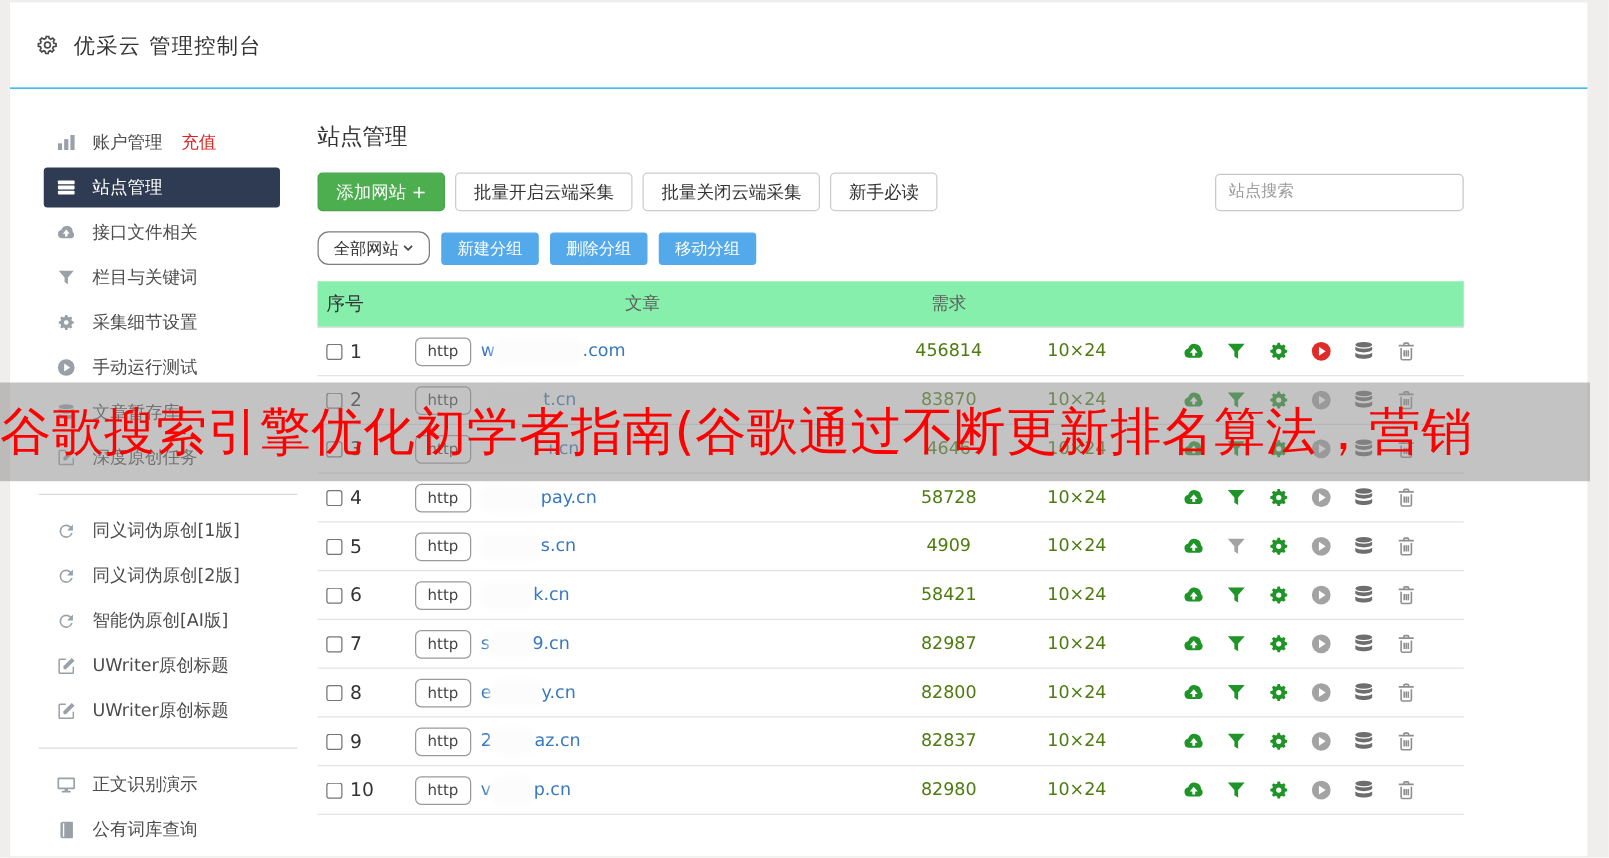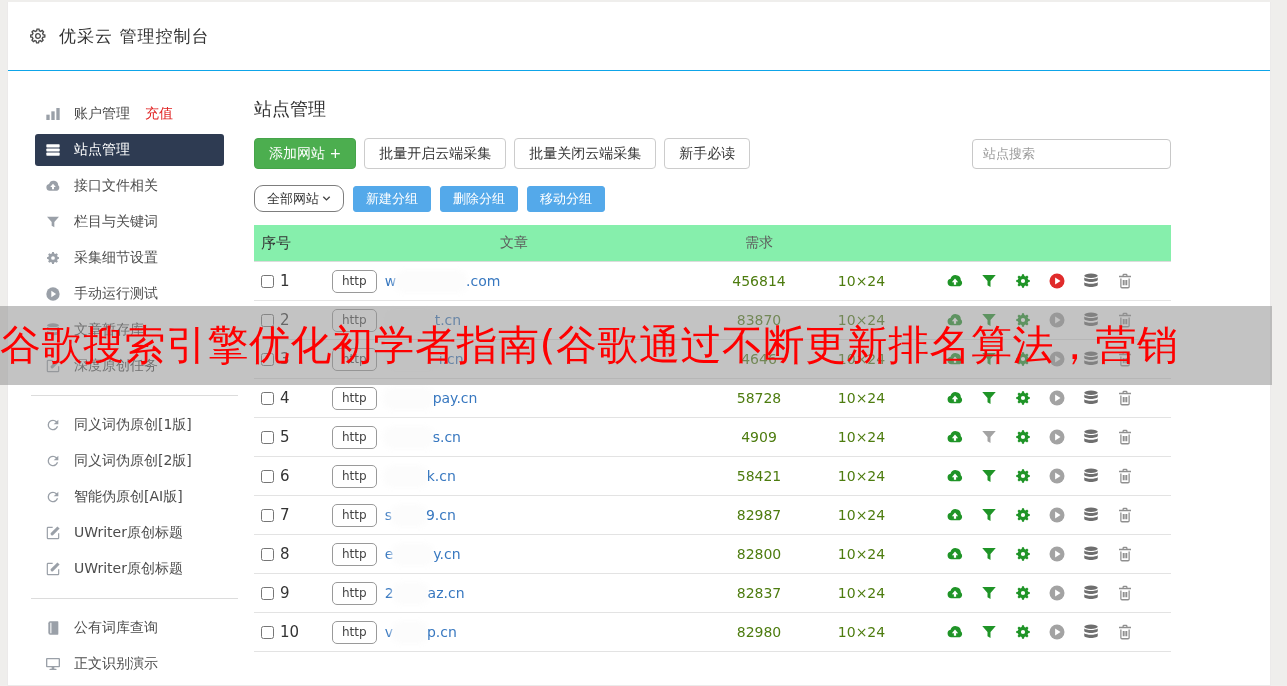--- a/index.html
+++ b/index.html
@@ -161,30 +161,30 @@
         <div class="side-item">
           <svg class="ico" viewBox="0 0 24 24" fill="currentColor" xmlns="http://www.w3.org/2000/svg">
             <path fill="none" stroke="currentColor" stroke-width="1.8" d="M20.5 12.5v7a1 1 0 0 1-1 1h-15a1 1 0 0 1-1-1v-15a1 1 0 0 1 1-1h7"></path>
             <path d="M9 15.5l-.7-3.1L18.6 2.1l3.3 3.3L11.6 15.7z"></path>
           </svg>
           <span>UWriter原创标题</span>
         </div>
         <div class="side-divider"></div>
         <div class="side-item">
           <svg class="ico" viewBox="0 0 24 24" fill="currentColor" xmlns="http://www.w3.org/2000/svg">
+            <path d="M21 3H3a1.5 1.5 0 0 0-1.5 1.5v11A1.5 1.5 0 0 0 3 17h7v2H7.5a1 1 0 0 0 0 2h9a1 1 0 0 0 0-2H14v-2h7a1.5 1.5 0 0 0 1.5-1.5v-11A1.5 1.5 0 0 0 21 3zm-.5 12h-17V5h17z"></path>
+          </svg>
+          <span>正文识别演示</span>
+        </div>
+        <div class="side-item">
+          <svg class="ico" viewBox="0 0 24 24" fill="currentColor" xmlns="http://www.w3.org/2000/svg">
             <path d="M19 2H8a3 3 0 0 0-3 3v14a3 3 0 0 0 3 3h11a1 1 0 0 0 1-1V3a1 1 0 0 0-1-1z"></path>
             <path fill="#fff" d="M8 4h1.6v16H8z"></path>
           </svg>
           <span>公有词库查询</span>
-        </div>
-        <div class="side-item">
-          <svg class="ico" viewBox="0 0 24 24" fill="currentColor" xmlns="http://www.w3.org/2000/svg">
-            <path d="M21 3H3a1.5 1.5 0 0 0-1.5 1.5v11A1.5 1.5 0 0 0 3 17h7v2H7.5a1 1 0 0 0 0 2h9a1 1 0 0 0 0-2H14v-2h7a1.5 1.5 0 0 0 1.5-1.5v-11A1.5 1.5 0 0 0 21 3zm-.5 12h-17V5h17z"></path>
-          </svg>
-          <span>正文识别演示</span>
         </div>
       </div>
 
     <div class="main">
       <h2 class="page-title">站点管理</h2>
 
       <div class="toolbar1">
         <button class="btn green">添加网站 +</button>
         <button class="btn">批量开启云端采集</button>
         <button class="btn">批量关闭云端采集</button>

